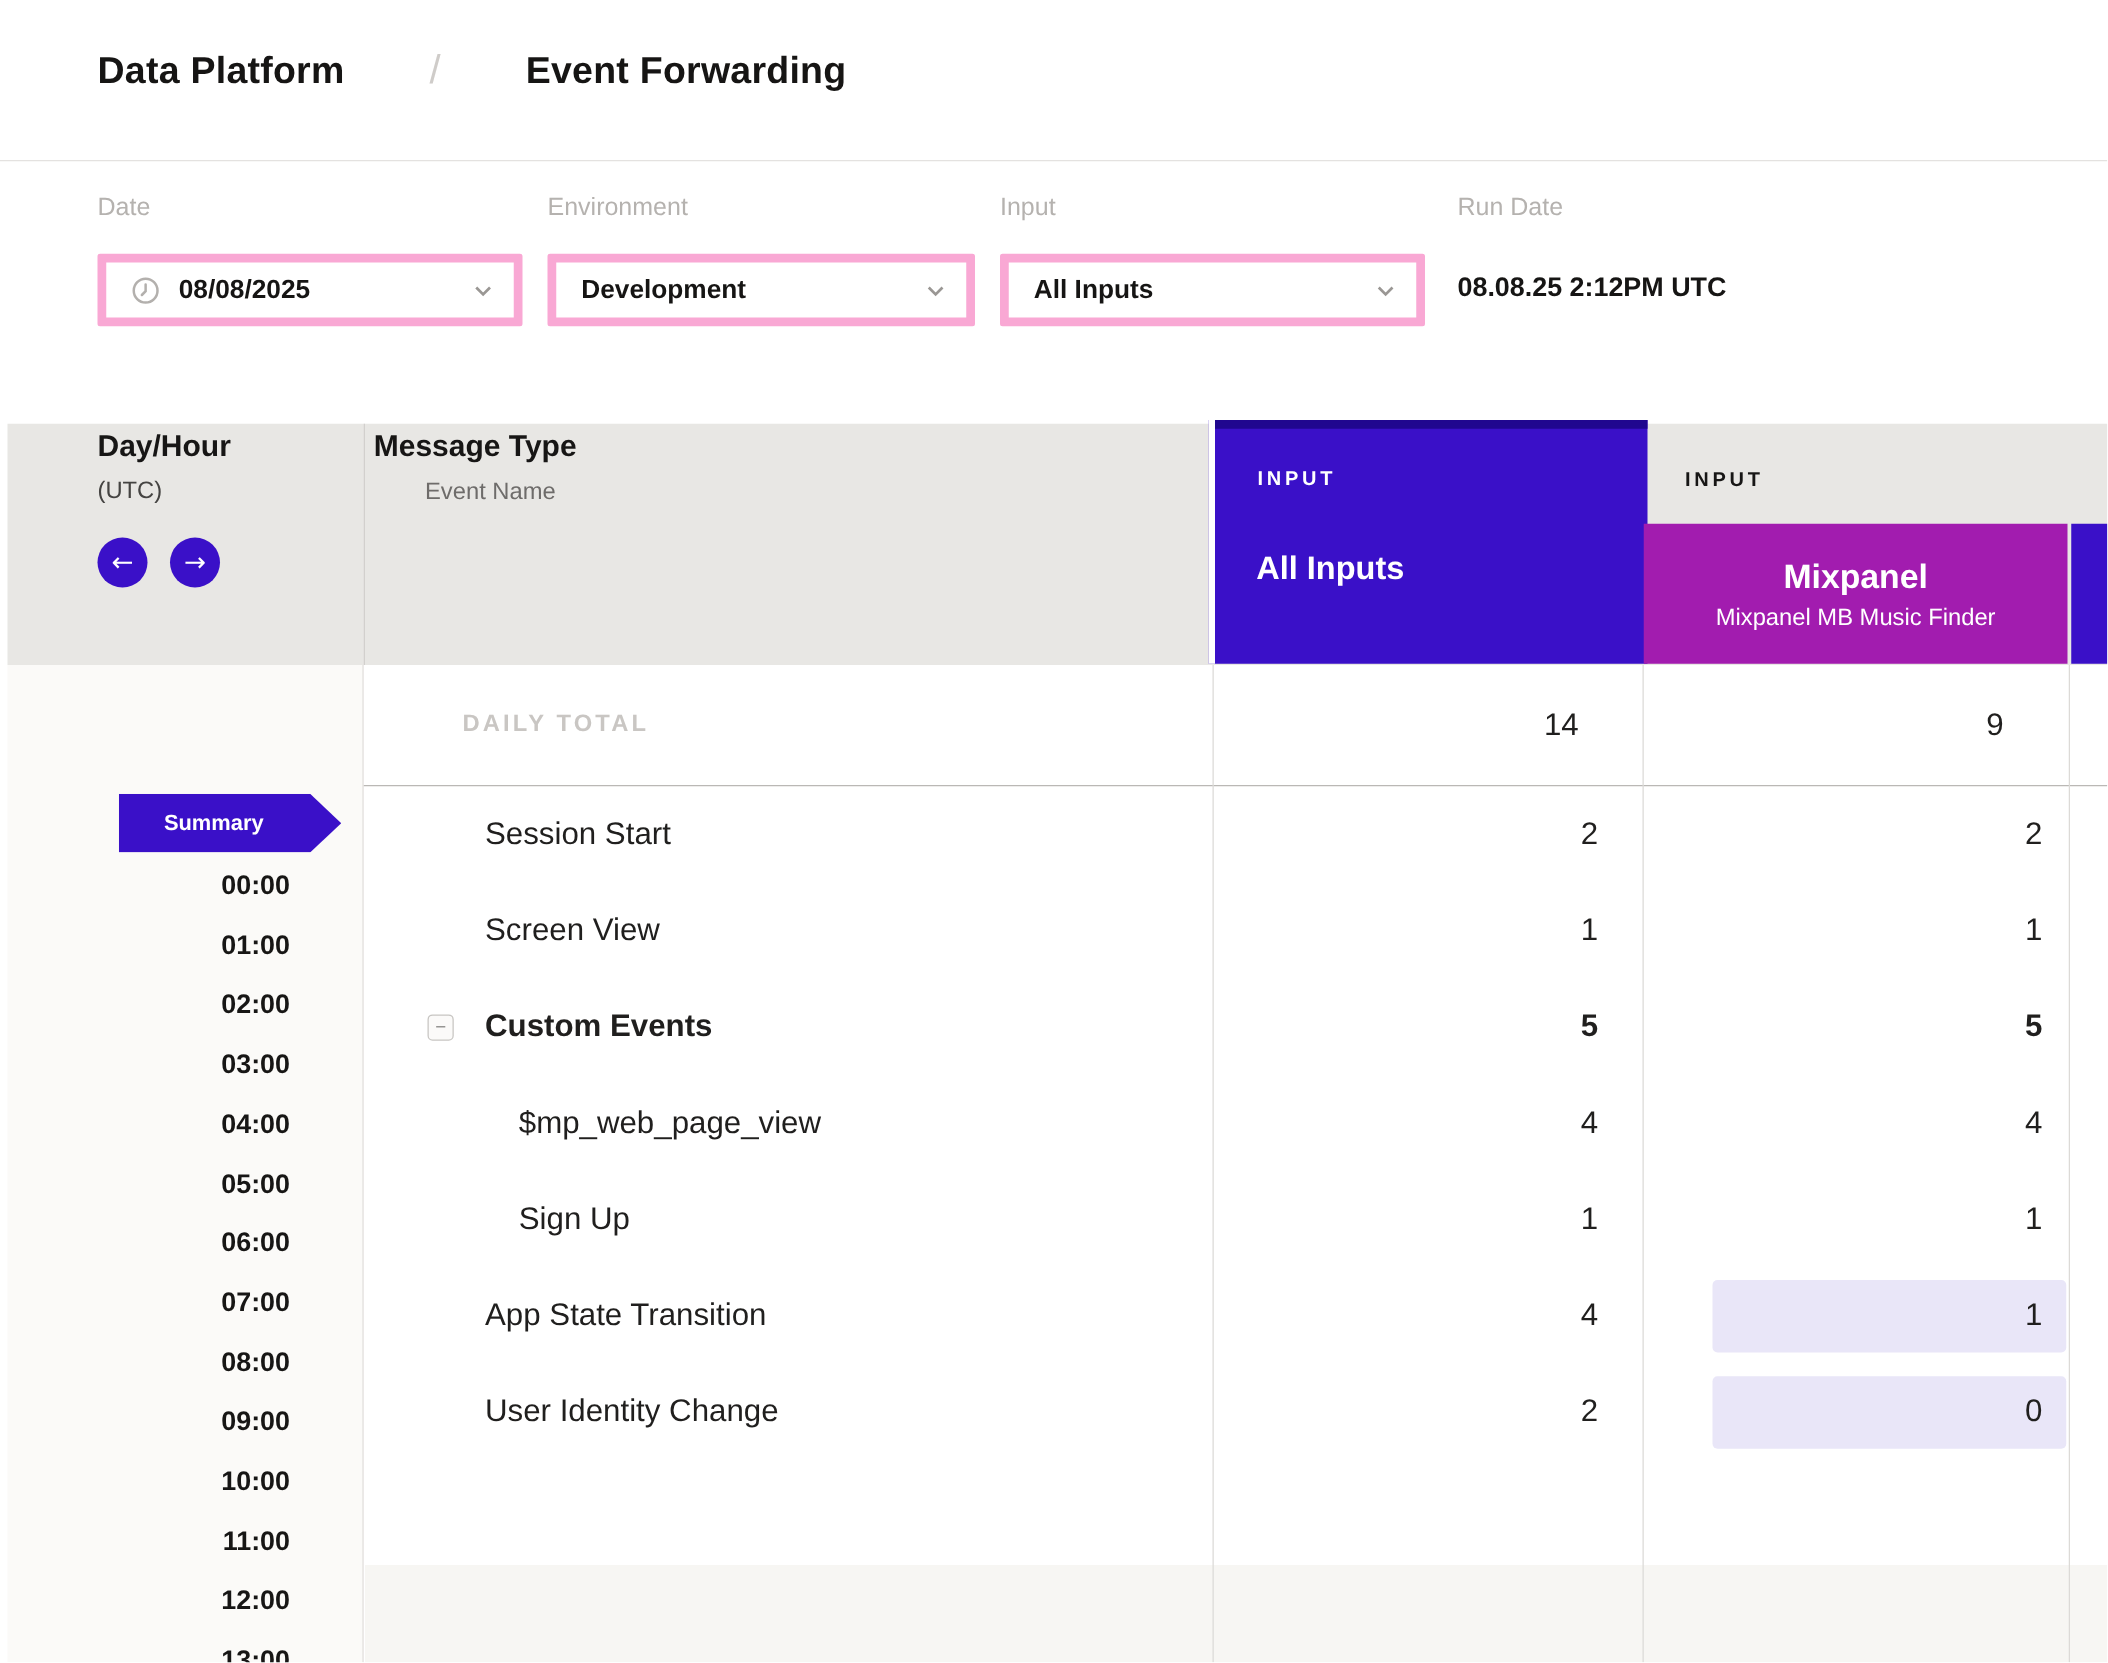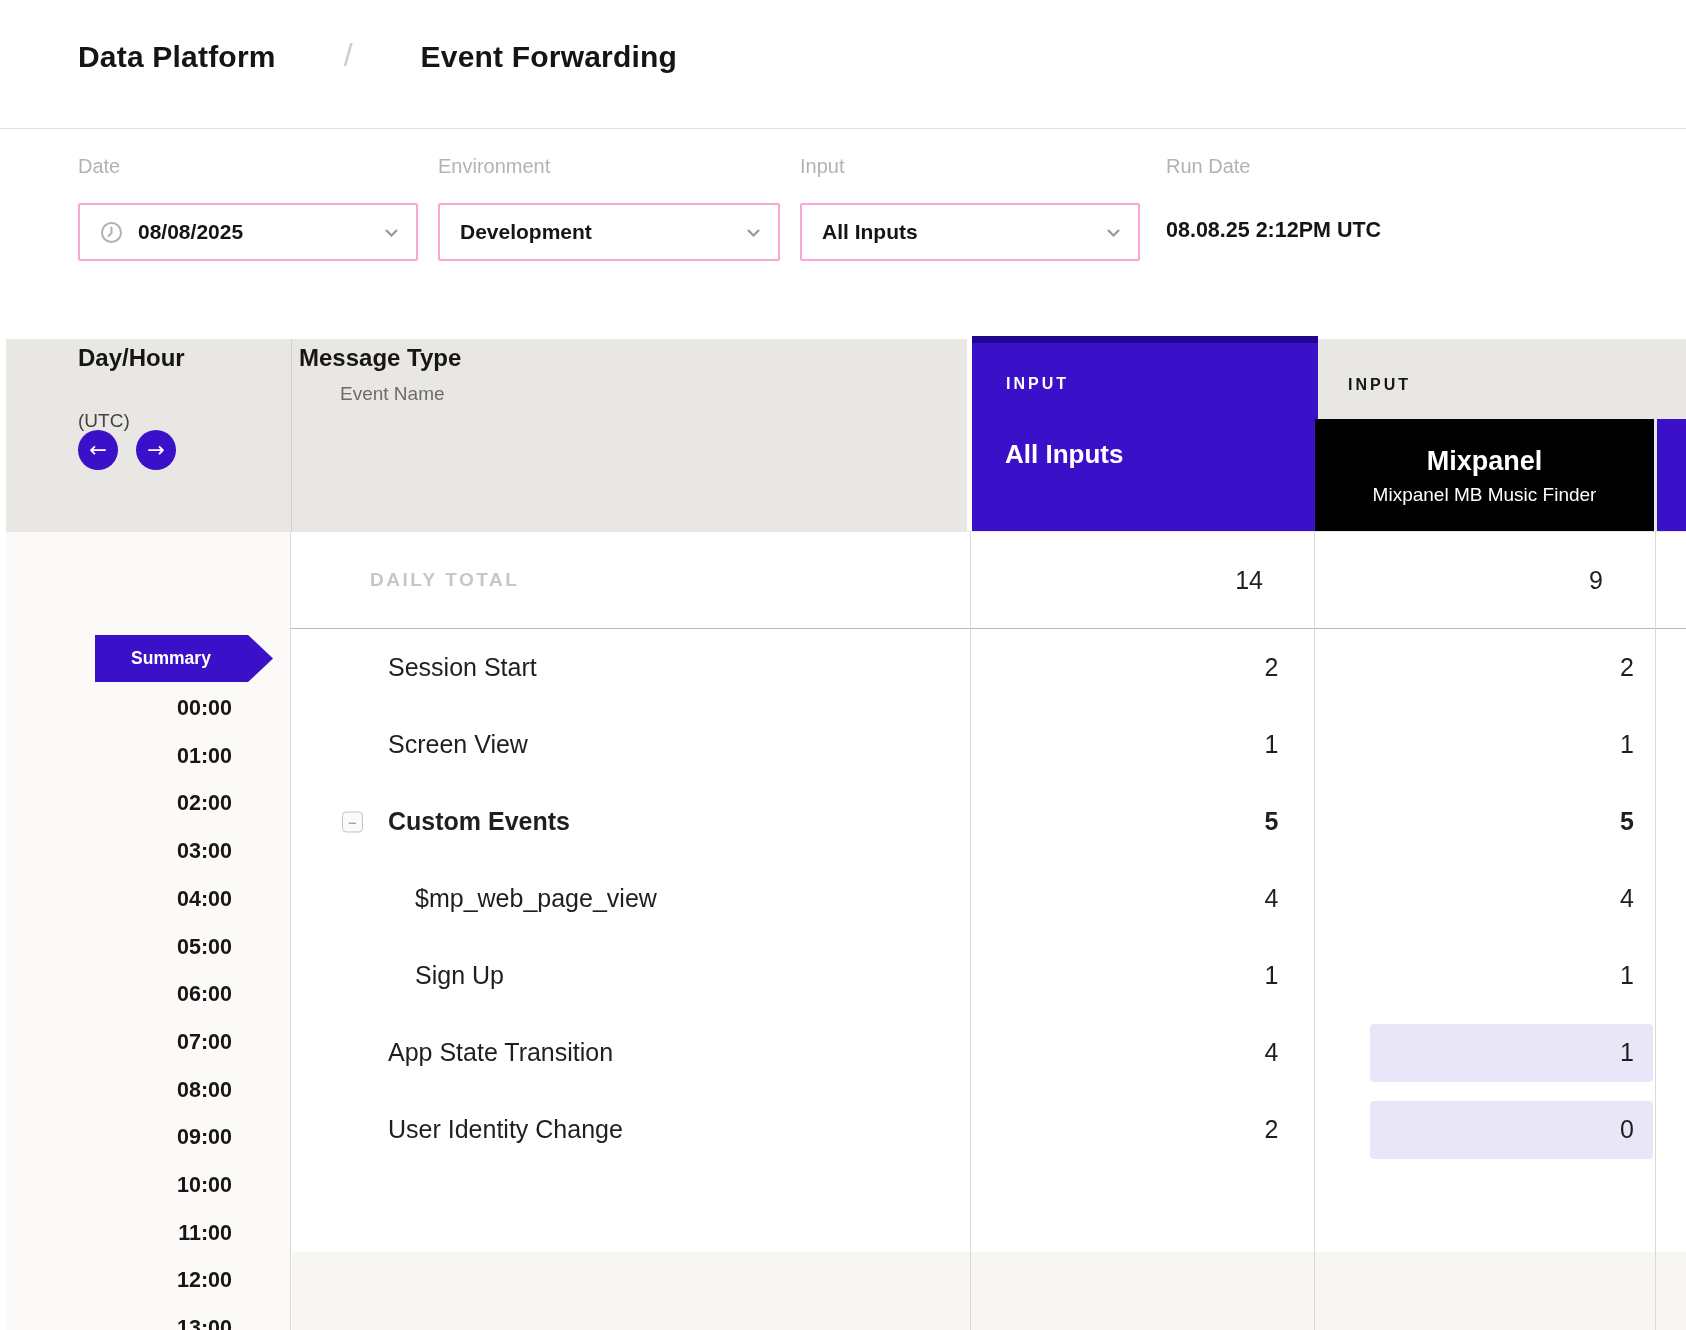--- a/index.html
+++ b/index.html
@@ -13,33 +13,33 @@
   
   .topbar { position:absolute; left:0; top:0; width:1686px; height:129px;
             background:#fff; border-bottom:1px solid #e4e2e0; }
   .breadcrumb { position:absolute; left:78px; top:38px; display:flex; align-items:center;gap:41px; }
   .crumb { font-size:30px; font-weight:700; letter-spacing:.2px; color:#161514; }
   .crumb-sep { font-size:32px; color:#cfccc9; margin:0 27px; font-weight:400; transform:translateY(-1px); }
 
   
   .filter-label { position:absolute; top:155px; font-size:20px; color:#b5b2af; }
   .fbox { position:absolute; top:203px; height:58px; background:#fff;
-          border:2px solid #f9a8d4; border-radius:2px;
+          border:7px solid #f9a8d4; border-radius:2px;
           display:flex; align-items:center; padding:0 17px 0 20px; cursor:pointer; }
   .fbox .val { font-size:21px; font-weight:700; color:#161514; }
   .chev { width:15px; height:15px; margin-left:auto; flex:0 0 auto; }
   .chev svg { display:block; }
   .clock { width:23px; height:23px; margin-right:15px; flex:0 0 auto; }
   .rundate-val { position:absolute; left:1166px; top:218px; font-size:21.5px; font-weight:700; color:#161514; }
 
   
   .band { position:absolute; left:6px; top:339px; width:1680px; height:193px; background:#e8e7e4; }
   .band-divider { position:absolute; left:285px; top:0; width:1px; height:193px; background:#d2d0cd; }
   .dh-title { position:absolute; left:72px; top:5px;  font-size:24px; font-weight:700; color:#171615; }
-  .dh-sub   { position:absolute; left:72px; top:43px; font-size:19px; color:#454442;margin-top:28px; }
+  .dh-sub   { position:absolute; left:72px; top:43px; font-size:19px; color:#454442; }
   .navbtn { position:absolute; top:91px; width:40px; height:40px; border-radius:50%;
             border:none; color:#fff; font-size:21px; line-height:40px; text-align:center;
             cursor:pointer; padding:0; font-family:"DejaVu Sans", sans-serif; }
   .mt-title { position:absolute; left:293px; top:5px;  font-size:24px; font-weight:700; color:#171615; }
   .mt-sub   { position:absolute; left:334px; top:44px; font-size:19px; color:#6e6c6a; }
 
   .input-box { position:absolute; left:961px; top:-3px; width:351px; height:195px;
                border-left:5px solid #ffffff; }
   .input-box .strip { height:7px; }
   .inp-label { position:absolute; left:34px; top:39px; font-size:16px; font-weight:700;
@@ -154,21 +154,21 @@
     <span class="mt-title">Message Type</span>
     <span class="mt-sub">Event Name</span>
 
     <div class="input-box" style="background: rgb(58, 16, 200);">
       <div class="strip" style="background: rgb(32, 7, 143);"></div>
       <span class="inp-label">INPUT</span>
       <span class="inp-name">All Inputs</span>
     </div>
 
     <span class="out-label">INPUT</span>
-    <div class="mix-box" style="background: #000000;">
+    <div class="mix-box" style="background: #a21caf;">
       <span class="mix-title">Mixpanel</span>
       <span class="mix-sub">Mixpanel MB Music Finder</span>
     </div>
     <div class="next-box" style="background: rgb(58, 16, 200);"></div>
   </div>
 
   <div class="sidebar">
     <button class="summary-badge" style="background: rgb(58, 16, 200);">Summary</button>
     <div id="hours">
         <div class="hour" style="top: 164px;">00:00</div>

